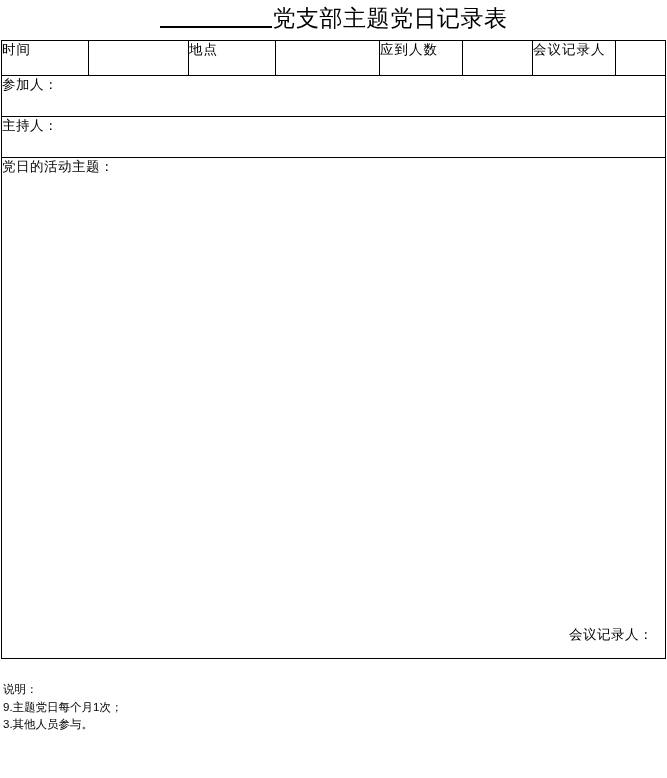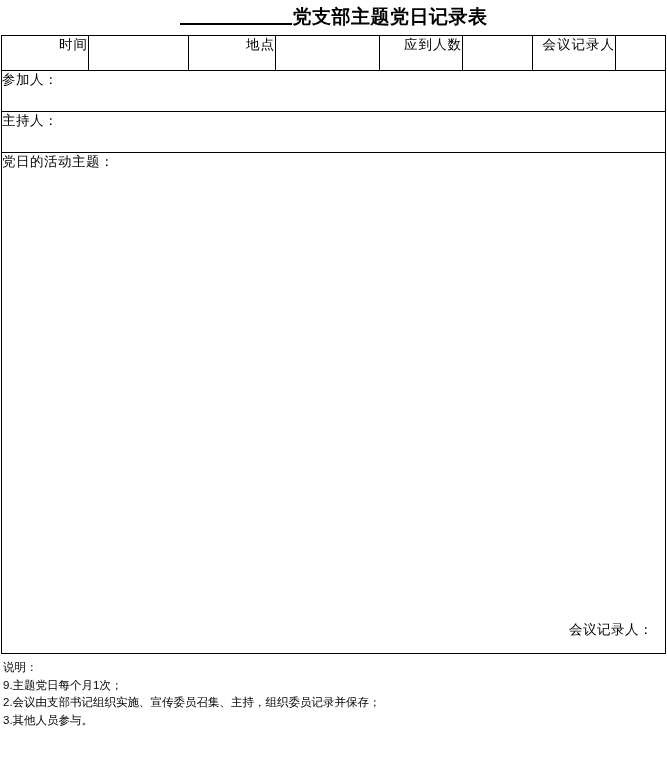--- a/index.html
+++ b/index.html
@@ -15,22 +15,22 @@
     overflow: hidden;
   }
   .page {
     width: 667px;
     height: 778px;
     position: relative;
     box-sizing: border-box;
   }
   .title {
     text-align: center;
-    font-size: 19px;
-    font-weight: bold;
+    font-size: 23px;
+    font-weight: normal;
     letter-spacing: 0.5px;
     padding-top: 5px;
     padding-bottom: 6px;
     line-height: 1.25;
     white-space: nowrap;
   }
   .title .blank {
     display: inline-block;
     border-bottom: 2px solid #000;
     width: 112px;
@@ -44,21 +44,21 @@
     margin: 0 1px;
     table-layout: fixed;
   }
   table.form td {
     border: 1px solid #000000;
     font-size: 13.5px;
     vertical-align: top;
     padding: 0;
   }
   td.hcell {
-    text-align: right;
+    text-align: left;
     vertical-align: middle;
     height: 34px;
     font-size: 14px;
     letter-spacing: 1px;
     font-family: Liberation Mono, monospace;
   }
   td.blankcell {
     height: 34px;
   }
   td.labelrow {
@@ -79,21 +79,21 @@
   }
   .recorder {
     position: absolute;
     right: 12px;
     bottom: 14px;
     font-size: 13.5px;
     letter-spacing: 0.5px;
     margin-left: 32px;
   }
   .notes {
-    margin: 5px 0 0 3px;
+    margin: 22px 0 0 3px;
     font-size: 11.5px;
     font-family: "Liberation Sans", "DejaVu Sans", sans-serif;
     line-height: 1.55;
   }
   .notes div {
     white-space: nowrap;
   }
 </style>
 </head>
 <body>
@@ -135,17 +135,16 @@
           <span class="topic-label">党日的活动主题：</span>
           <span class="recorder">会议记录人：</span>
         </td>
       </tr>
     </tbody>
   </table>
 
   <div class="notes">
     <div>说明：</div>
     <div>9.主题党日每个月1次；</div>
-    <div>2.会议由支部书记组织实施、宣传委员召集、主持，组织委员记录并保存；</div>
     <div>3.其他人员参与。</div>
   </div>
 
 </div>
 
 </body></html>

